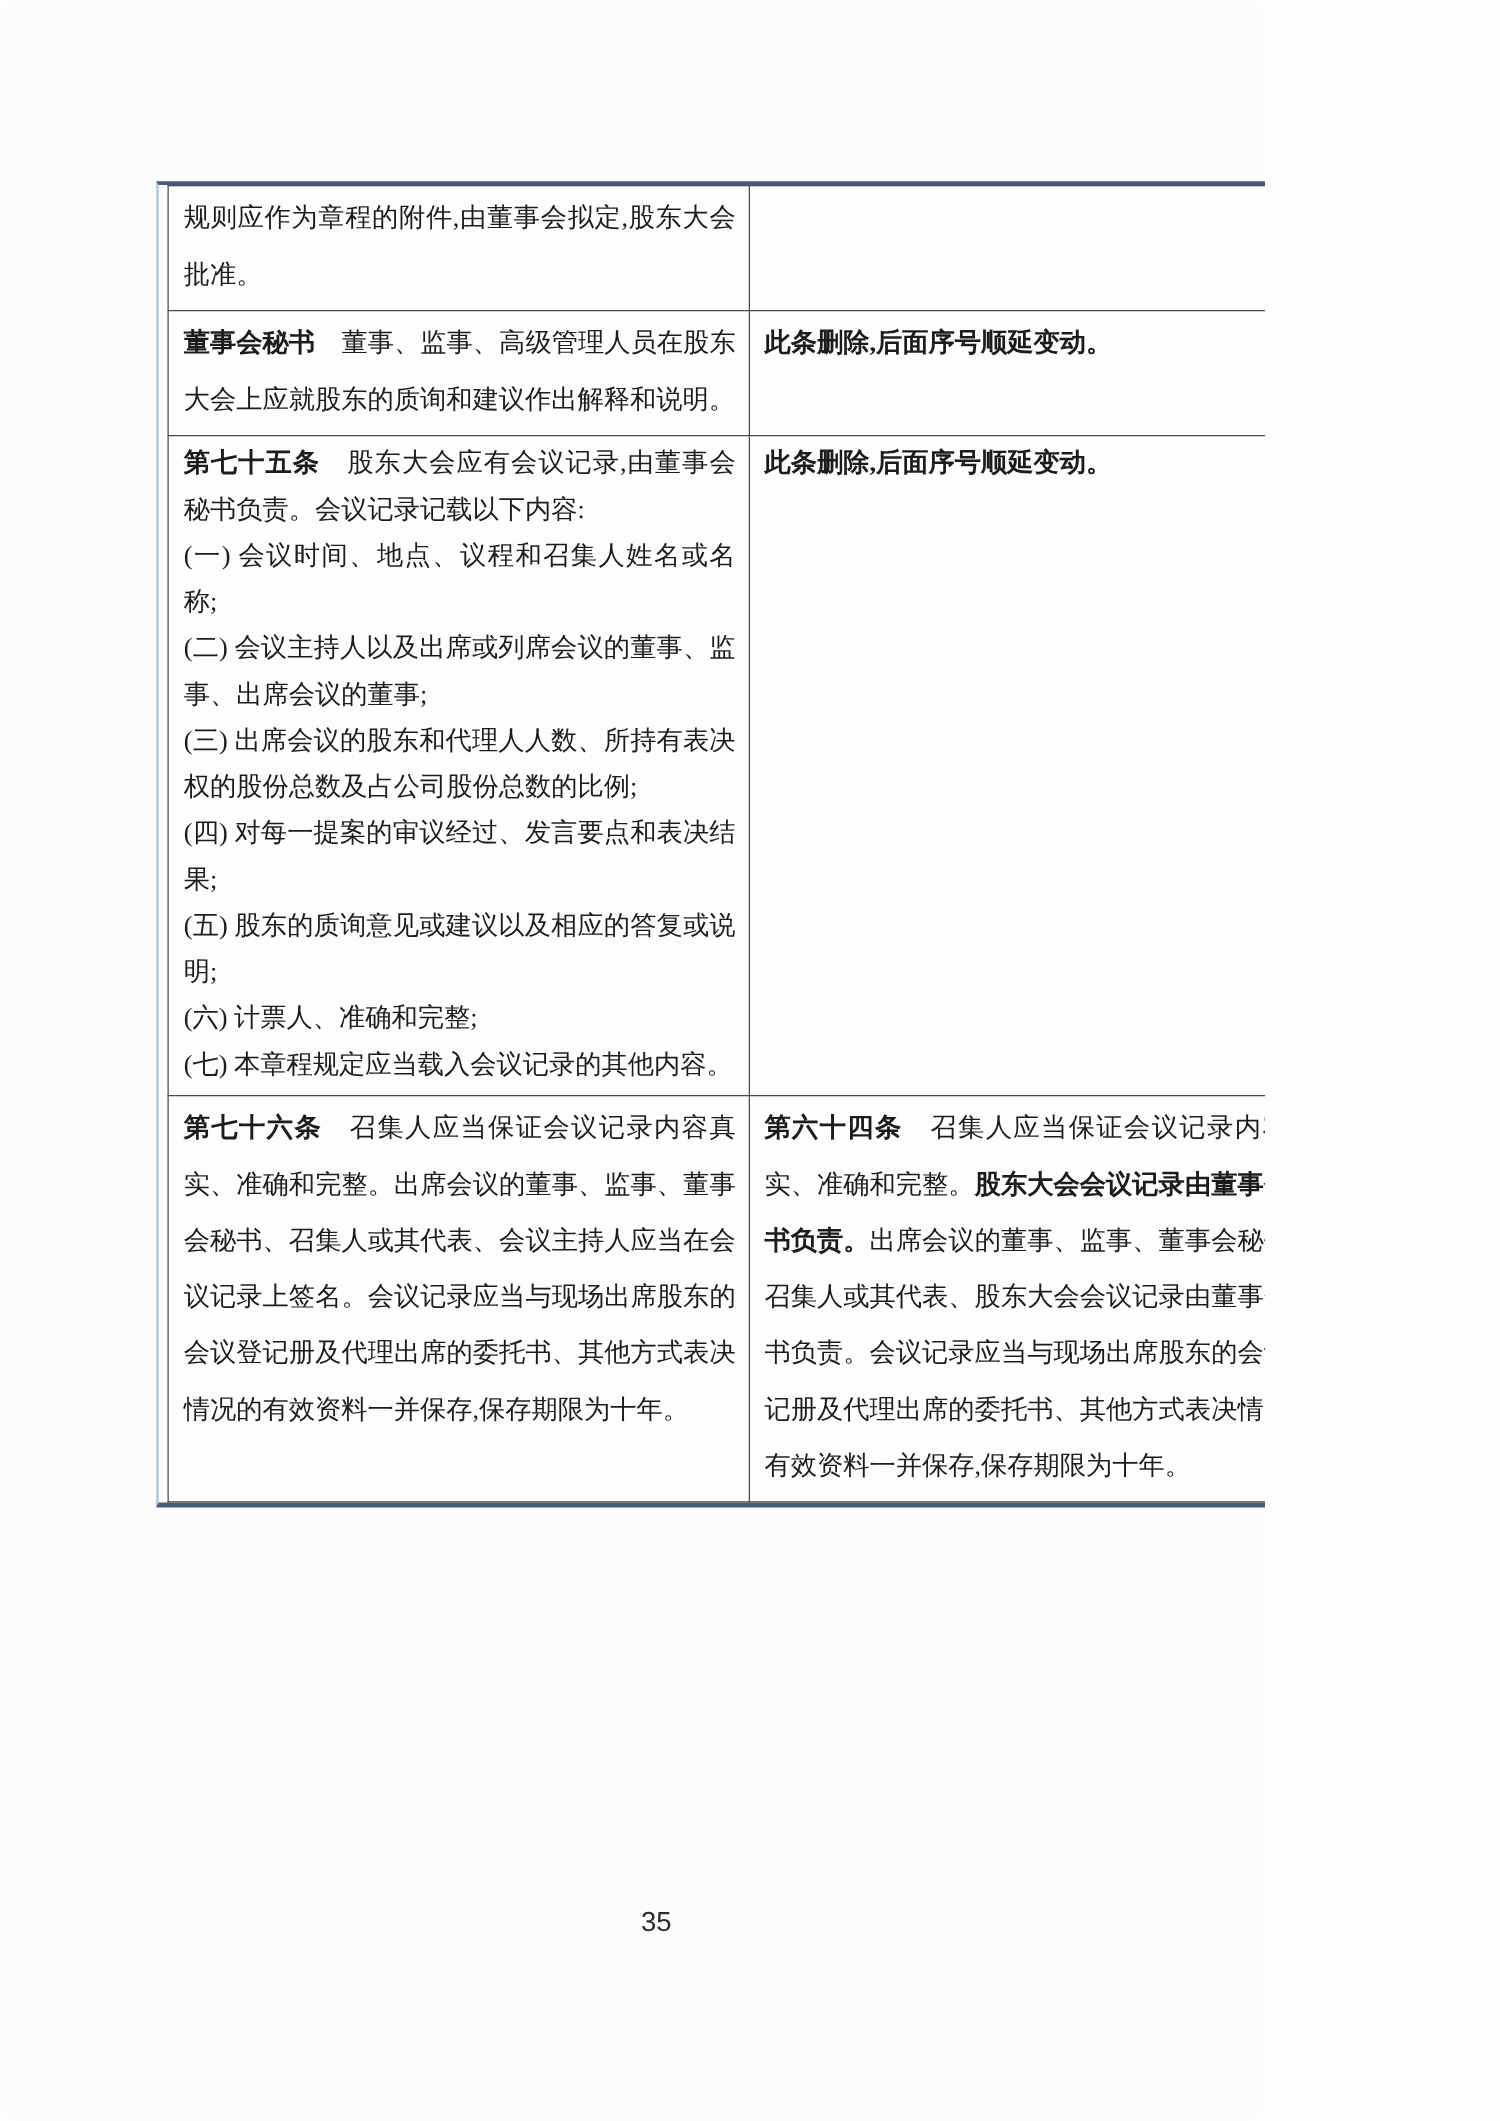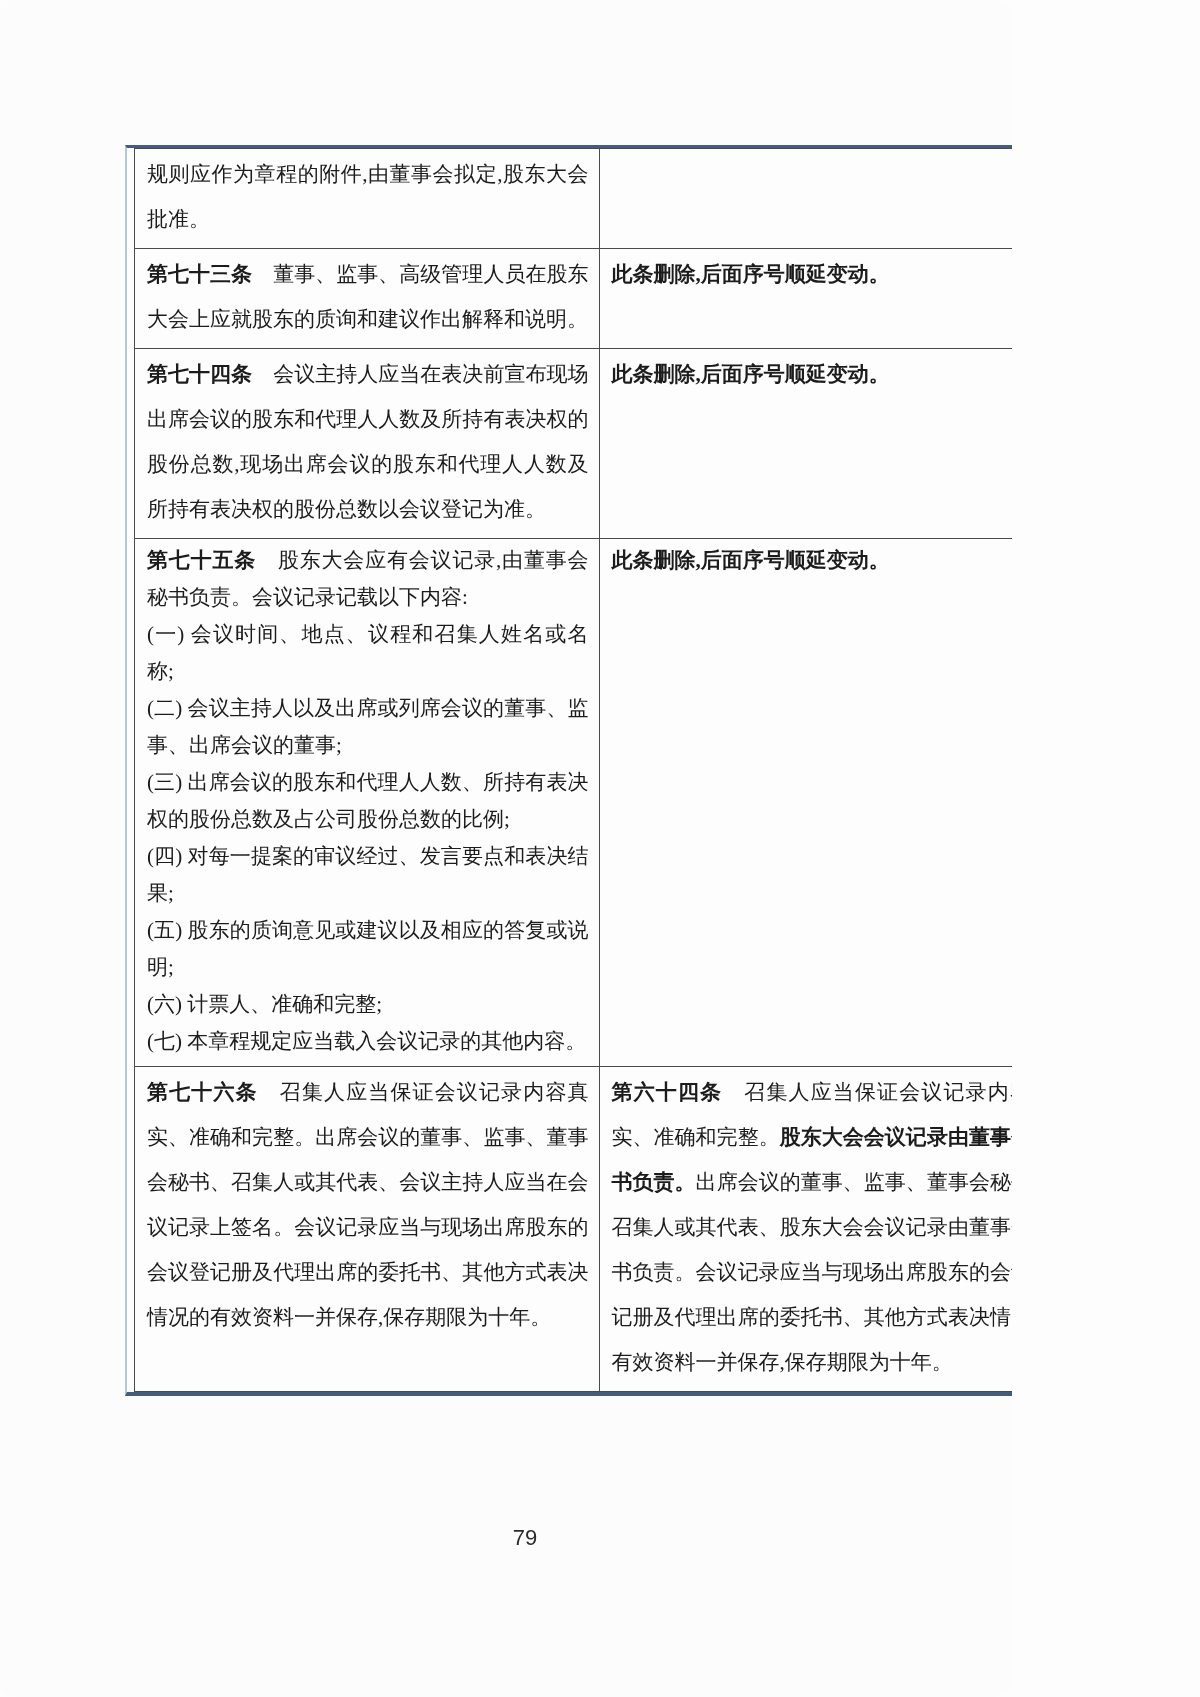--- a/index.html
+++ b/index.html
@@ -79,29 +79,21 @@
     <table class="cmp">
       <tbody>
           <tr>
             <td>
               <p><span>规则应作为章程的附件,由董事会拟定,股东大会批准。</span></p>
             </td>
             <td></td>
           </tr>
           <tr>
             <td>
-              <p><b>第七十三条</b><span>　董事、监事、高级管理人员在股东大会上应就股东的质询和建议作出解释和说明。</span></p>
-            </td>
-            <td>
-              <p><b>此条删除,后面序号顺延变动。</b></p>
-            </td>
-          </tr>
-          <tr>
-            <td>
-              <p><b>第七十四条</b><span>　会议主持人应当在表决前宣布现场出席会议的股东和代理人人数及所持有表决权的股份总数,现场出席会议的股东和代理人人数及所持有表决权的股份总数以会议登记为准。</span></p>
+              <p><b>董事会秘书</b><span>　董事、监事、高级管理人员在股东大会上应就股东的质询和建议作出解释和说明。</span></p>
             </td>
             <td>
               <p><b>此条删除,后面序号顺延变动。</b></p>
             </td>
           </tr>
           <tr>
             <td class="compact">
               <p><b>第七十五条</b><span>　股东大会应有会议记录,由董事会秘书负责。会议记录记载以下内容:</span></p>
               <p><span>(一) 会议时间、地点、议程和召集人姓名或名称;</span></p>
               <p><span>(二) 会议主持人以及出席或列席会议的董事、监事、出席会议的董事;</span></p>
@@ -120,15 +112,15 @@
               <p><b>第七十六条</b><span>　召集人应当保证会议记录内容真实、准确和完整。出席会议的董事、监事、董事会秘书、召集人或其代表、会议主持人应当在会议记录上签名。会议记录应当与现场出席股东的会议登记册及代理出席的委托书、其他方式表决情况的有效资料一并保存,保存期限为十年。</span></p>
             </td>
             <td>
               <p><b>第六十四条</b><span>　召集人应当保证会议记录内容真实、准确和完整。</span><b>股东大会会议记录由董事会秘书负责。</b><span>出席会议的董事、监事、董事会秘书、召集人或其代表、股东大会会议记录由董事会秘书负责。会议记录应当与现场出席股东的会议登记册及代理出席的委托书、其他方式表决情况的有效资料一并保存,保存期限为十年。</span></p>
             </td>
           </tr>
         </tbody>
     </table>
   </div>
 
-  <div id="page-number">79</div>
+  <div id="page-number">35</div>
 
 </div>
 
 </body></html>

